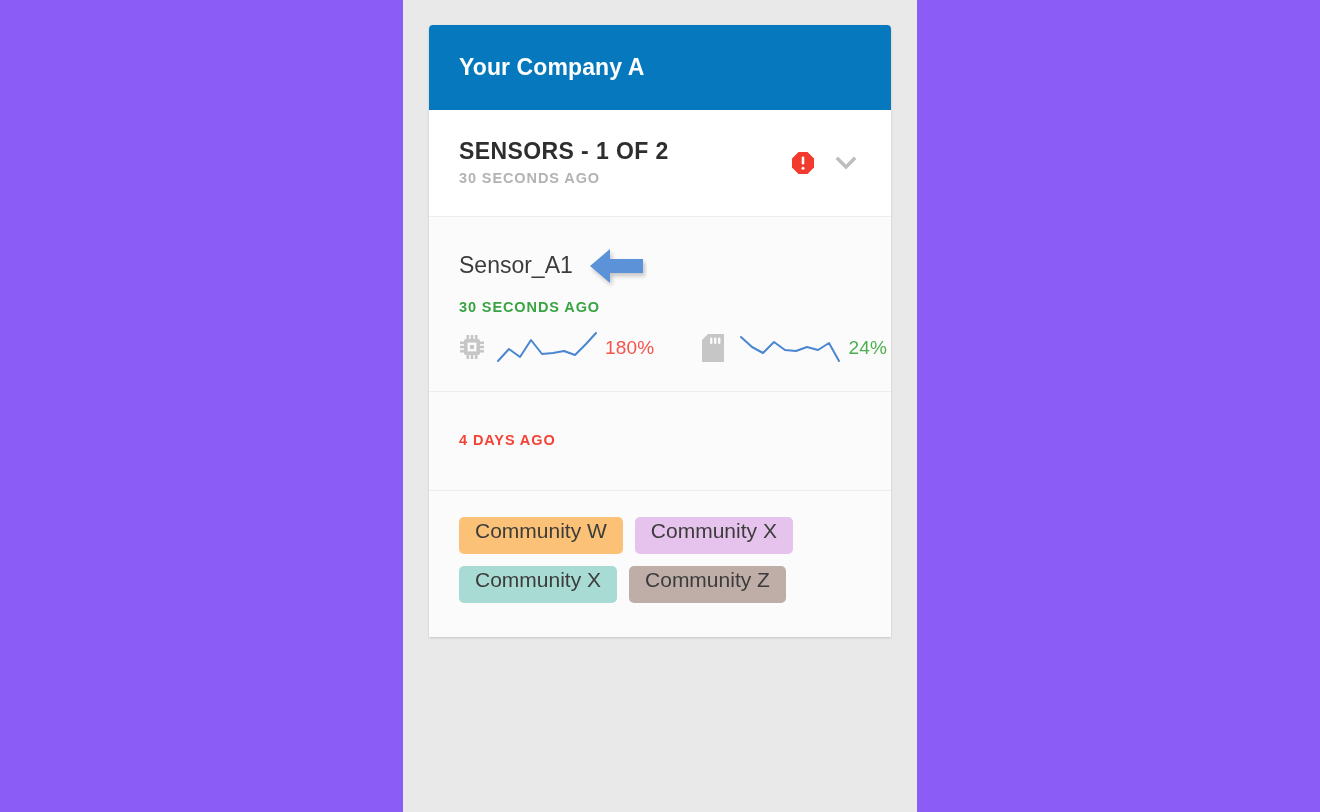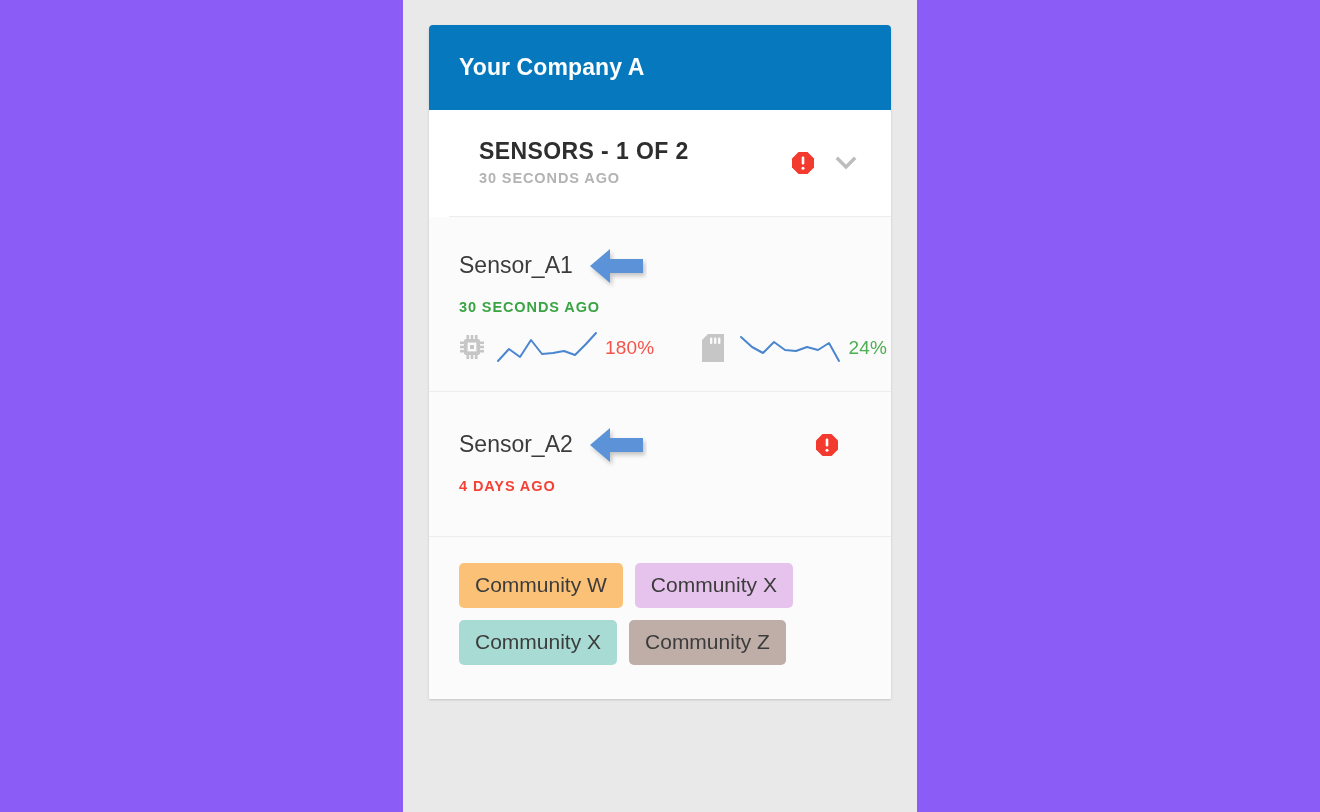--- a/index.html
+++ b/index.html
@@ -56,21 +56,21 @@
     letter-spacing: 0.1px;
   }
 
   
   .section {
     border-bottom: 1px solid #eceded;
     box-sizing: border-box;
     padding: 0 30px;
     background: #fbfbfb;
   }
-  .section.white { background: #ffffff; margin-left: 20px; }
+  .section.white { background: #ffffff; }
 
   
   .group-head {
     height: 106px;
     display: flex;
     align-items: center;
     justify-content: space-between;
   }
   .group-head.tall { height: 106px; }
   .group-head-text { display: flex; flex-direction: column; gap: 8px; }
@@ -183,21 +183,21 @@
   .communities-body {
     padding-top: 26px;
     padding-bottom: 34px;
     display: flex;
     flex-wrap: wrap;
     gap: 12px 12px;
     border-bottom: none;
   }
   .chip {
     border-radius: 5px;
-    padding: 11px 16px 13px 16px;
+    padding: 3px 16px 13px 16px;
     font-size: 21px;
     color: #3c3c3c;
     line-height: 1;
     box-sizing: border-box;
     white-space: nowrap;
   }
 </style>
 </head>
 <body>
 
@@ -300,44 +300,20 @@
             </span>
             <span class="metric-value good">24%</span>
           </div>
 
         </div>
       </div>
     </div>
 
     <div class="section">
       <div class="sensor-row" style="padding-top:30px;padding-bottom:42px;">
-        <div class="sensor-top">
-          <div class="sensor-name-wrap">
-            <span class="sensor-name">Sensor_A2</span>
-            <span class="arrow-annot">
-              <svg viewBox="0 0 60 46" width="60" height="46" aria-hidden="true">
-                <defs>
-                  <filter id="arrShadow2" x="-40%" y="-40%" width="190%" height="200%">
-                    <feDropShadow dx="2" dy="3" stdDeviation="2.2" flood-color="#000000" flood-opacity="0.22"></feDropShadow>
-                  </filter>
-                </defs>
-                <path d="M3 23 L23 6 L23 16 L56 16 L56 30 L23 30 L23 40 Z" fill="#5b92d8" filter="url(#arrShadow2)"></path>
-              </svg>
-            </span>
-          </div>
-          <div class="row-right-badge">
-            <span class="alert-badge small">
-              <svg viewBox="0 0 24 24" width="24" height="24" aria-hidden="true">
-                <polygon points="7.5,1 16.5,1 23,7.5 23,16.5 16.5,23 7.5,23 1,16.5 1,7.5" fill="#f23a2e"></polygon>
-                <rect x="10.7" y="5.5" width="2.6" height="8" rx="1.2" fill="#ffffff"></rect>
-                <circle cx="12" cy="17.3" r="1.5" fill="#ffffff"></circle>
-              </svg>
-            </span>
-          </div>
-        </div>
         <div class="sensor-time bad">4 DAYS AGO</div>
       </div>
     </div>
 
 
     <div class="section" style="border-bottom:none;">
       <div class="communities-body">
         <span class="chip" style="background:#fbc277;">Community W</span>
         <span class="chip" style="background:#e6c3ec;">Community X</span>
         <span class="chip" style="background:#a8dbd4;">Community X</span>

